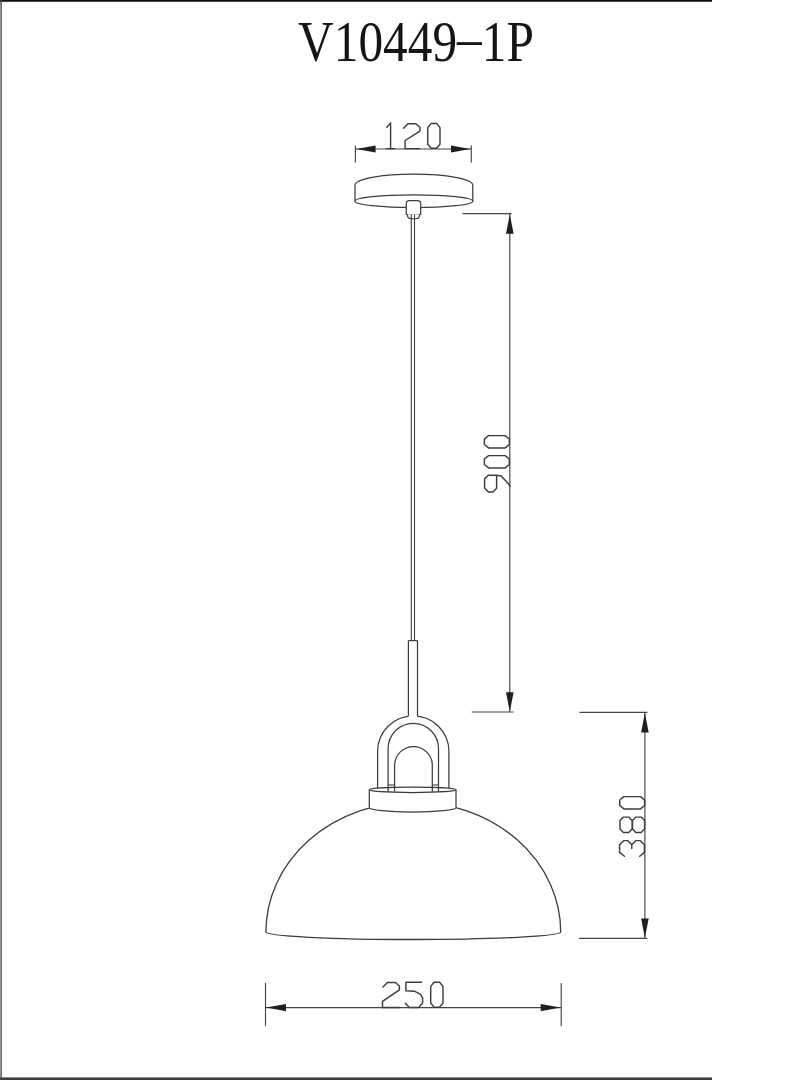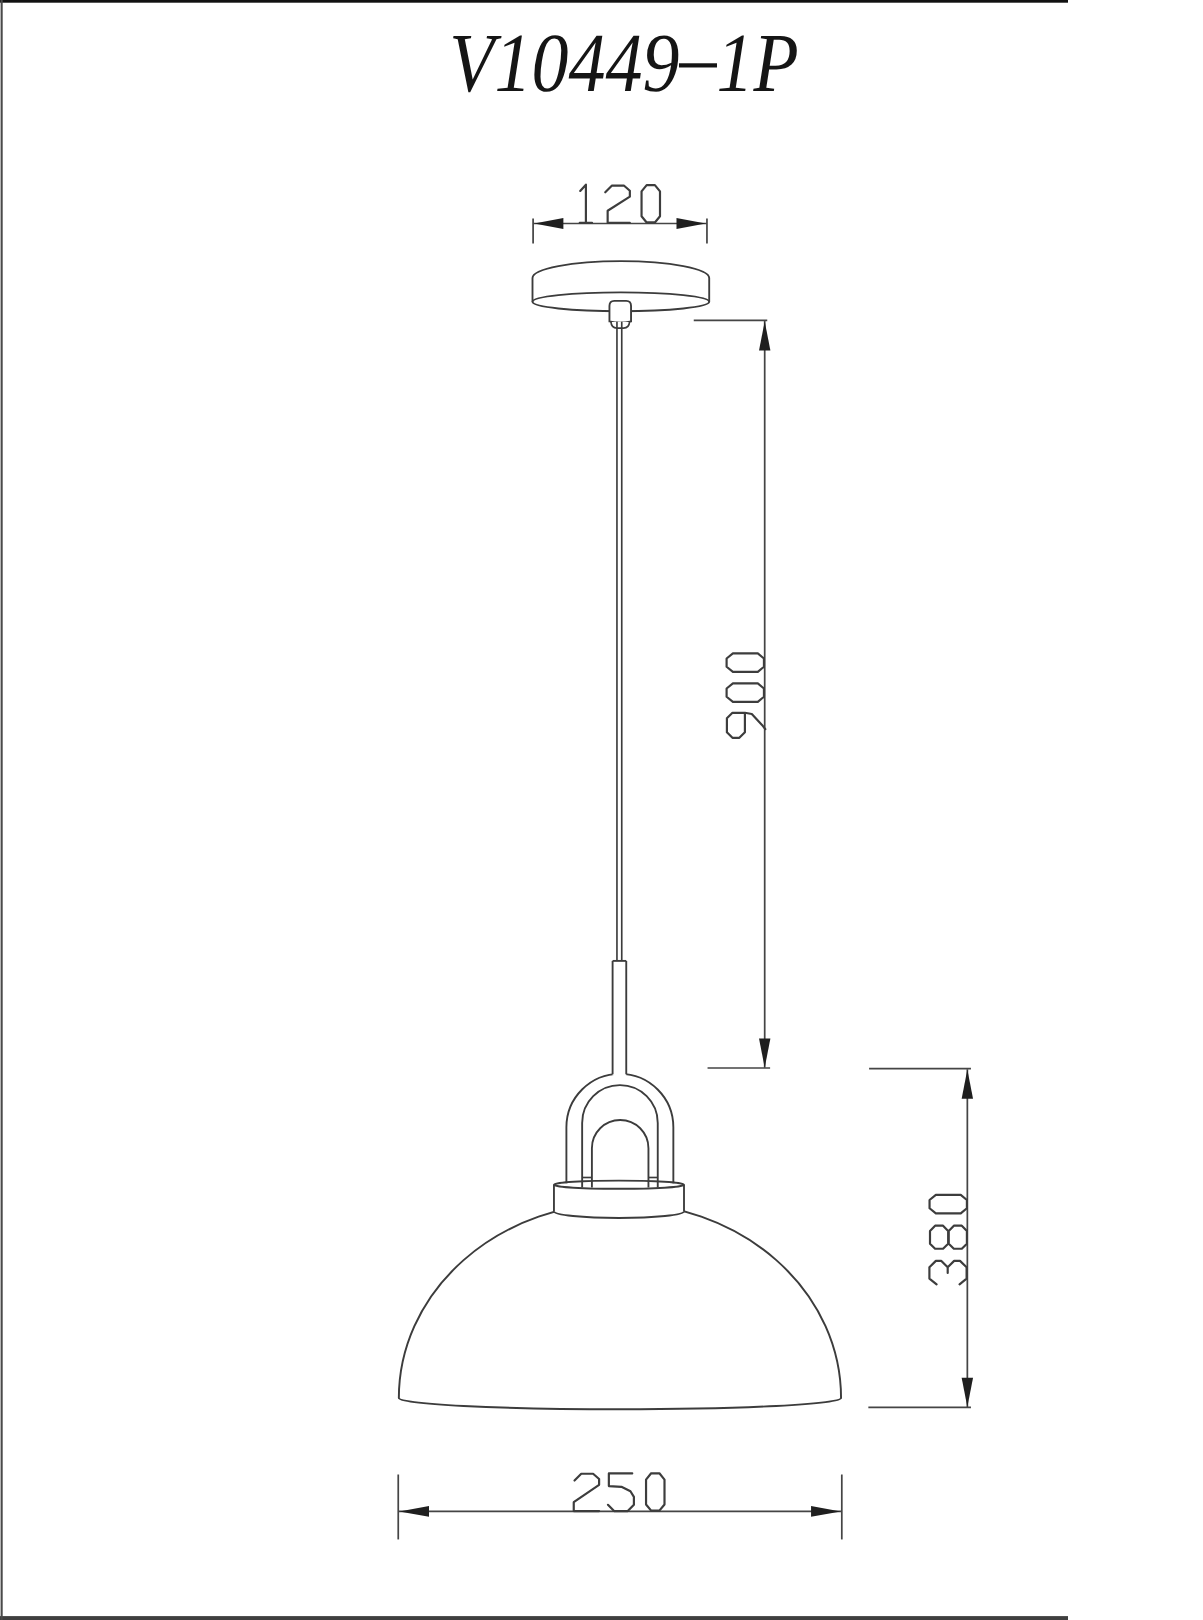--- a/index.html
+++ b/index.html
@@ -1,16 +1,16 @@
 <!DOCTYPE html>
 <html><head>
 <meta charset="utf-8">
 <style>
   html,body{margin:0;padding:0;background:#ffffff;}
-  .page{position:relative;width:712px;height:1080px;background:#86efac;overflow:hidden;font-style:italic;}
+  .page{position:relative;width:712px;height:1080px;background:#86efac;overflow:hidden;}
   svg{display:block;}
 </style>
 </head>
 <body>
 <div class="page">
 <svg width="802" height="1080" viewBox="0 0 802 1080">
 
 <g>
         <rect x="0" y="0" width="802" height="1080" fill="#ffffff"></rect>
       </g>

